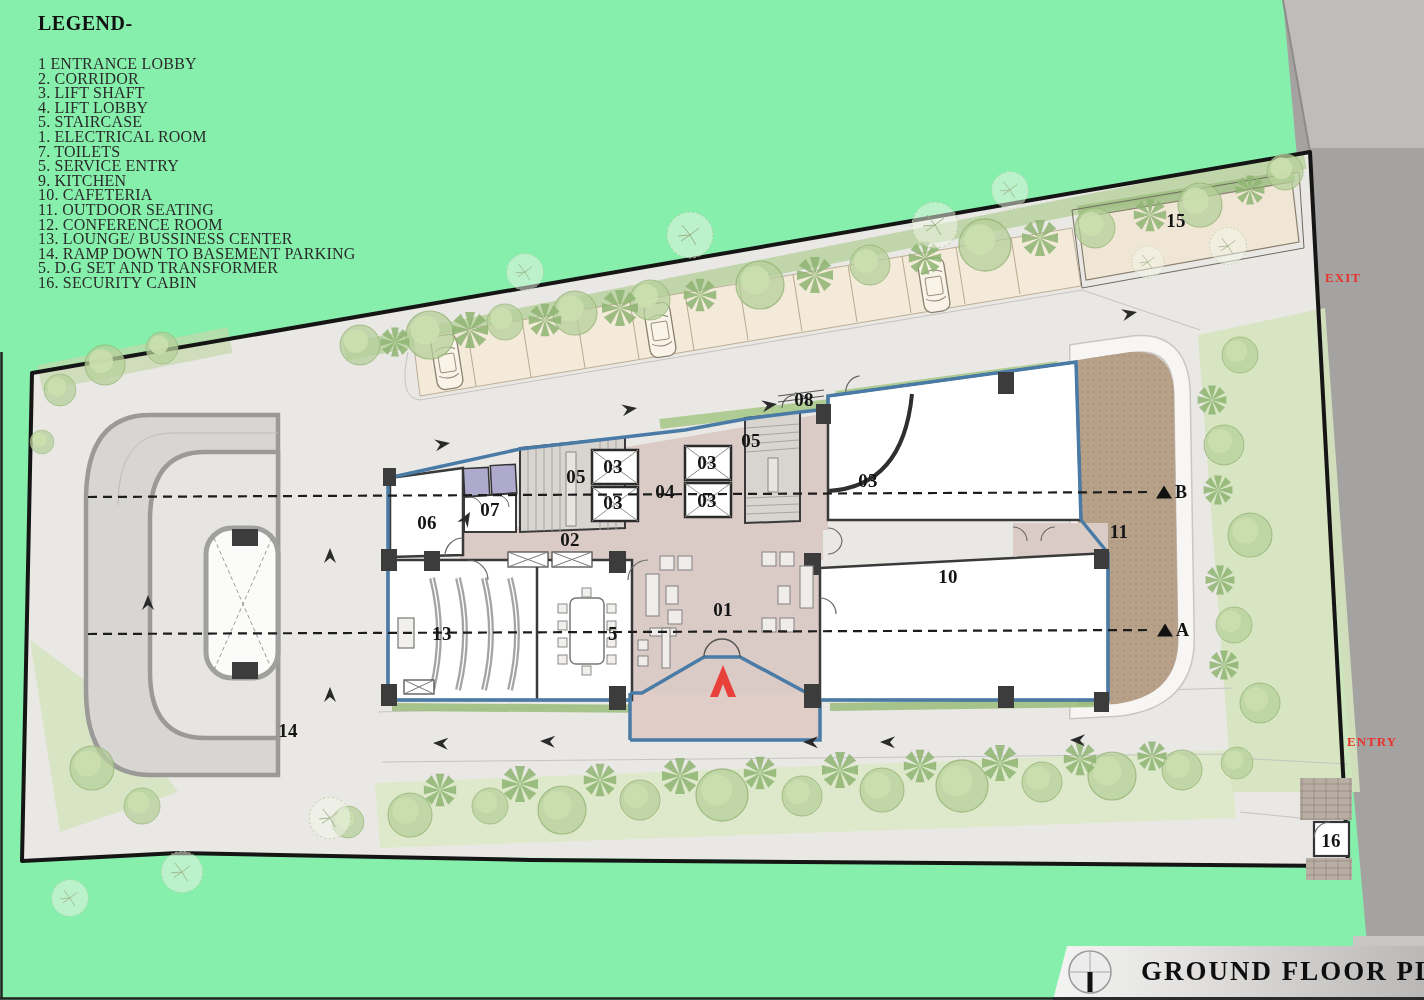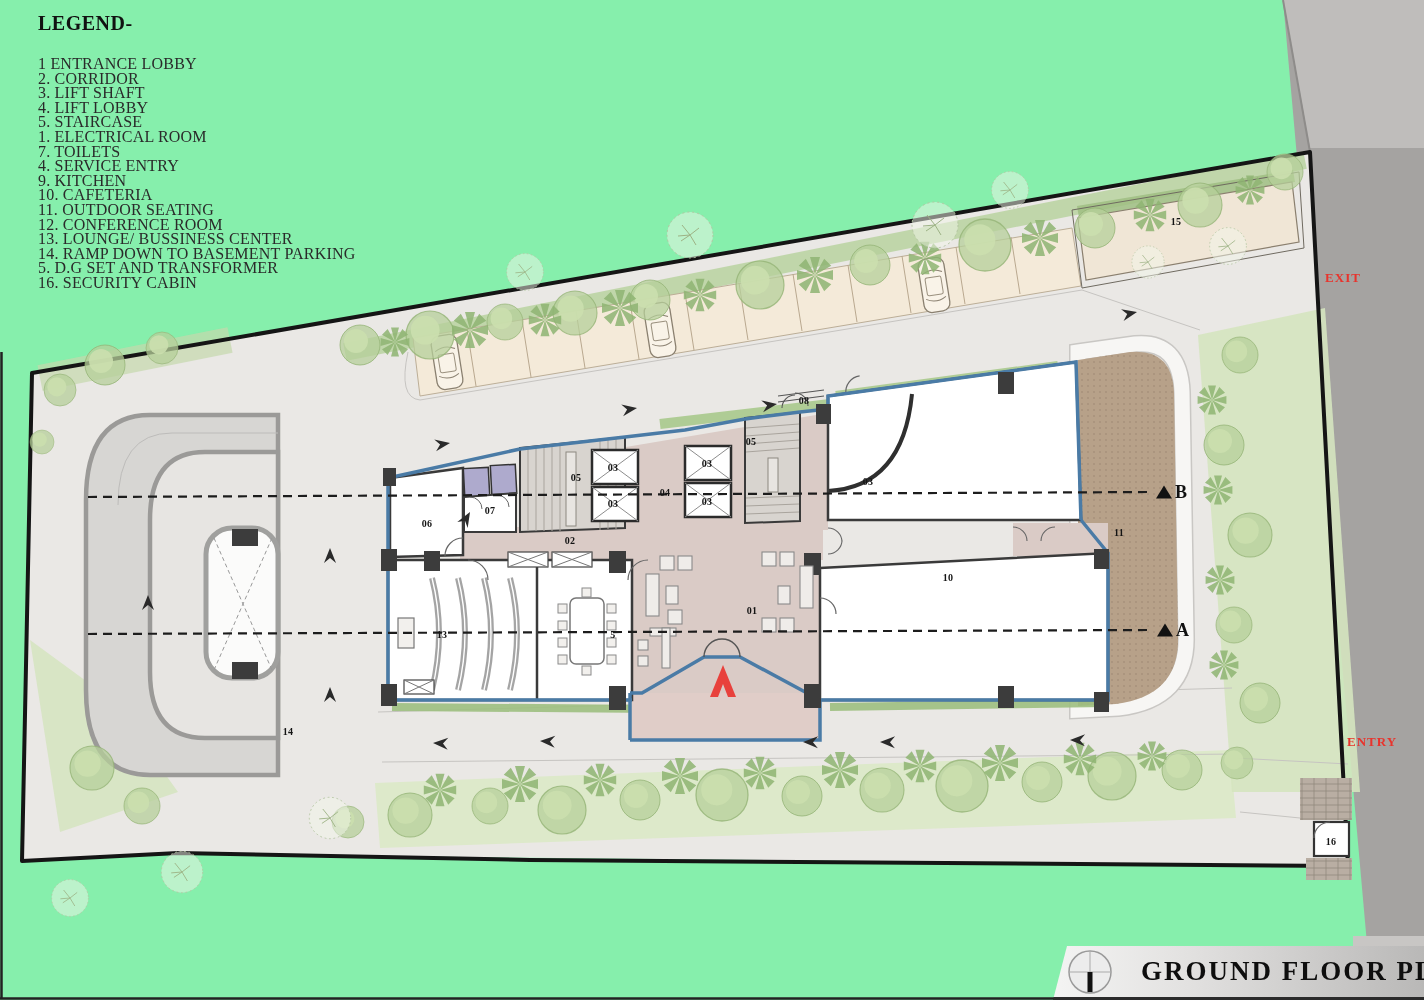--- a/index.html
+++ b/index.html
@@ -5,21 +5,21 @@
   html,body{margin:0;padding:0;background:#ffffff;}
   .canvas{position:relative;width:1424px;height:1000px;overflow:hidden;background:#86efac;
           font-family:Liberation Serif, serif;}
   svg{position:absolute;inset:0;}
   
   .legend{position:absolute;left:38px;top:12px;color:#1d1d1d;}
   .legend h1{font-size:20px;font-weight:bold;letter-spacing:.5px;margin:0 0 22px 0;color:#111;}
   .legend ol{list-style:none;margin:0;padding:0;font-size:16px;line-height:14.6px;letter-spacing:.2px;color:#2a2a2a;}
   
   #label-layer{position:absolute;inset:0;pointer-events:none;}
-  .room-label{position:absolute;transform:translate(-50%,-50%);font-size:10px;font-weight:bold;color:#141414;letter-spacing:.3px;}
+  .room-label{position:absolute;transform:translate(-50%,-50%);font-size:19px;font-weight:bold;color:#141414;letter-spacing:.3px;}
   .gate-label{position:absolute;transform:translate(-50%,-50%);font-size:13px;font-weight:bold;color:#e8332c;letter-spacing:1px;}
   .sec-marker{position:absolute;transform:translate(0,-50%);display:flex;align-items:center;gap:3px;}
   .sec-marker .tri{width:0;height:0;border-left:8px solid transparent;border-right:8px solid transparent;border-bottom:13px solid #111;}
   .sec-marker .ltr{font-size:18px;font-weight:bold;color:#111;}
   
   .banner{position:absolute;left:1053px;right:0;top:946px;bottom:0;
           background:linear-gradient(90deg,#f4f4f3 0%,#e3e2e1 35%,#b9b8b7 100%);
           border-bottom:3px solid #2b2b2b;clip-path:polygon(14px 0,100% 0,100% 100%,0 100%);
           display:flex;align-items:center;}
   .banner .title{font-size:27px;font-weight:bold;color:#0e0e0e;letter-spacing:2px;margin-left:88px;white-space:nowrap;}
@@ -419,34 +419,34 @@
 <div class="legend">
   <h1>LEGEND-</h1>
   <ol id="legend-list">
         <li>1  ENTRANCE LOBBY</li>
         <li>2. CORRIDOR</li>
         <li>3. LIFT SHAFT</li>
         <li>4. LIFT LOBBY</li>
         <li>5. STAIRCASE</li>
         <li>1. ELECTRICAL ROOM</li>
         <li>7. TOILETS</li>
-        <li>4. SERVICE ENTRY</li>
+        <li>5. SERVICE ENTRY</li>
         <li>9. KITCHEN</li>
         <li>10. CAFETERIA</li>
         <li>11. OUTDOOR SEATING</li>
         <li>12. CONFERENCE ROOM</li>
         <li>13. LOUNGE/ BUSSINESS CENTER</li>
         <li>14. RAMP DOWN TO BASEMENT PARKING</li>
         <li>5. D.G SET AND TRANSFORMER</li>
         <li>16. SECURITY CABIN</li>
       </ol>
 </div>
 
 <div id="label-layer">
-      <div class="room-label" style="left: 723px; top: 610px; margin-left: 29px;">01</div>
+      <div class="room-label" style="left: 723px; top: 610px;">01</div>
       <div class="room-label" style="left: 558px; top: 540px; margin-left: 12px;">02</div>
       <div class="room-label" style="left: 613px; top: 467px;">03</div>
       <div class="room-label" style="left: 613px; top: 503px;">03</div>
       <div class="room-label" style="left: 707px; top: 463px;">03</div>
       <div class="room-label" style="left: 707px; top: 501px;">03</div>
       <div class="room-label" style="left: 659px; top: 492px; padding-left: 12px;">04</div>
       <div class="room-label" style="left: 576px; top: 477px;">05</div>
       <div class="room-label" style="left: 751px; top: 441px;">05</div>
       <div class="room-label" style="left: 427px; top: 523px;">06</div>
       <div class="room-label" style="left: 490px; top: 510px;">07</div>

